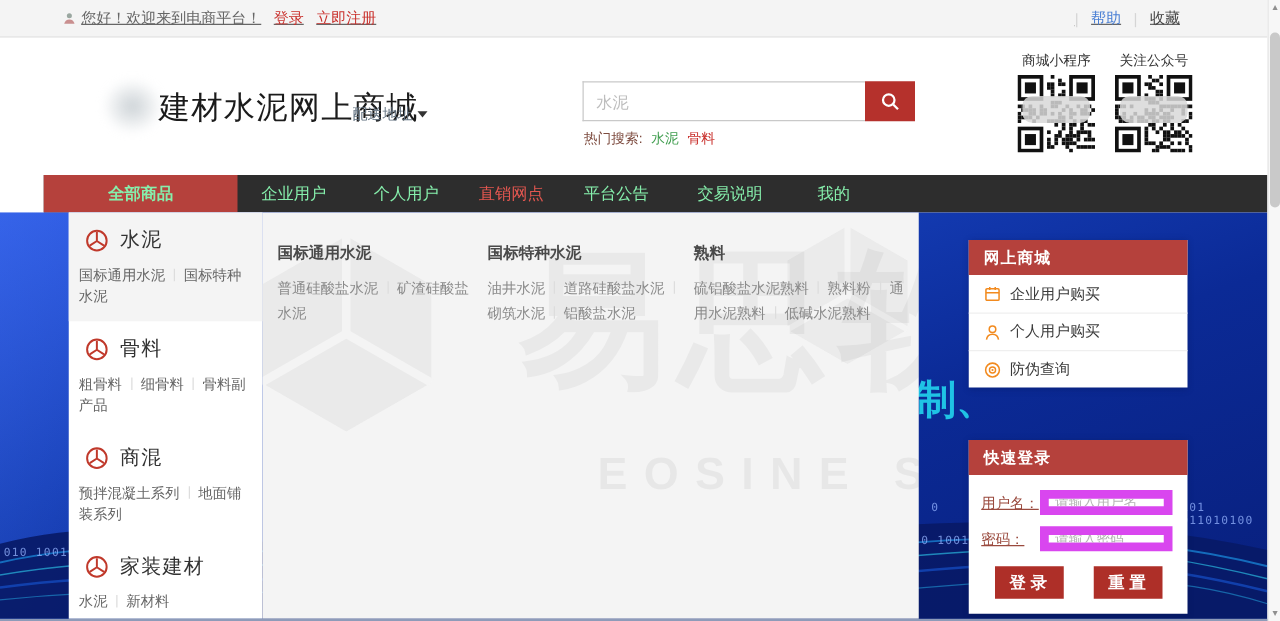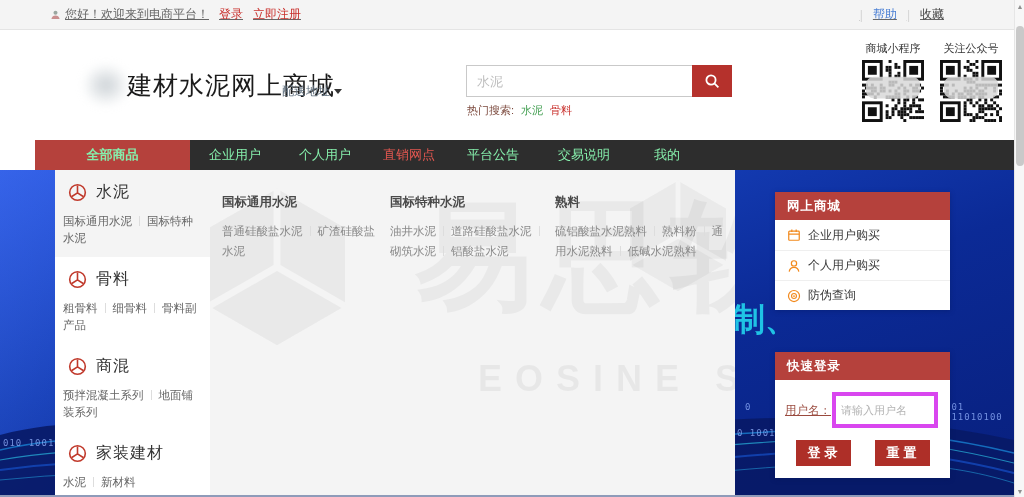--- a/index.html
+++ b/index.html
@@ -30,21 +30,21 @@
   .caret { width:0; height:0; border-left:4px solid transparent; border-right:4px solid transparent;
     border-top:5px solid #333; display:inline-block; }
   .searchbox { position:absolute; left:466px; top:34px; width:266px; height:32px; display:flex; }
   .searchbox input { flex:1; border:1px solid #c9c9c9; border-right:none; padding:0 10px;
     font-size:13px; color:#333; outline:none; }
   .searchbox input::placeholder { color:#bdbdbd; }
   .search-btn { width:40px; height:32px; background:#b5312c; border:none; cursor:pointer;
     display:flex; align-items:center; justify-content:center; }
   .hotline { position:absolute; left:467px; top:72px; font-size:11px; color:#7d4b3f; }
   .hotline .kw { margin-left:7px; cursor:pointer; text-decoration:none; }
-  .qr-group { position:absolute; left:812px; top:10px; display:flex; gap:12px;margin-left:48px; }
+  .qr-group { position:absolute; left:812px; top:10px; display:flex; gap:12px; }
   .qr { width:66px; text-align:center; }
   .qr .qr-label { font-size:11px; color:#333; margin-bottom:4px; white-space:nowrap; }
   .qr svg { background:#fff; }
 
   
   .nav { position:absolute; left:35px; top:140px; width:979px; height:30px; background:#2d2d2d;
     display:flex; align-items:stretch; }
   .nav-item { color:#86efac; font-size:13px; display:flex; align-items:center; justify-content:center;
     cursor:pointer; }
   .nav-item.active { background:#b5413c; font-weight:bold; }
@@ -89,21 +89,21 @@
     display:flex; align-items:center; padding-left:12px; letter-spacing:1px; }
   .mall { left:775px; top:22px; }
   .mall-item { height:30px; display:flex; align-items:center; gap:7px; padding-left:12px;
     font-size:12px; color:#3a3a3a; border-top:1px solid #efefef; cursor:pointer; }
   .mall-item:first-of-type { border-top:none; }
 
   .loginp { left:775px; top:182px; }
   .login-body { padding:12px 10px 12px 10px; }
   .login-row { display:flex; align-items:center; margin-bottom:9px; }
   .login-label { width:47px; font-size:11.5px; color:#9a4a3e; white-space:nowrap;text-decoration:underline; }
-  .login-row input { width:106px; height:36px; border:4px solid #d946ef; font-size:11px;
+  .login-row input { width:106px; height:20px; border:7px solid #d946ef; font-size:11px;
     padding:0 5px; color:#333; outline:none; }
   .login-row input::placeholder { color:#b4b4b4; }
   .login-btns { display:flex; justify-content:center; gap:24px; margin-top:12px; }
   .btn-red { background:#ae2f28; color:#fff; border:none; font-size:13px; font-weight:bold;
     letter-spacing:4px; padding:4px 9px 4px 12px; cursor:pointer; }
 
   
   .scrollbar { position:absolute; right:0; top:0; width:10px; height:497px; background:#f7f7f7;
     border-left:1px solid #e6e6e6; }
   .sb-arrow { position:absolute; left:0; width:10px; height:12px; color:#8f8f8f; font-size:7px;
@@ -556,20 +556,24 @@
         </div>
     </div>
 
     <div class="panel loginp">
       <div class="panel-header">快速登录</div>
       <div class="login-body">
         <div class="login-row">
           <span class="login-label">用户名：</span>
           <input type="text" placeholder="请输入用户名" style="">
         </div>
+        <div class="login-row">
+          <span class="login-label">密码：</span>
+          <input type="text" placeholder="请输入密码" style="">
+        </div>
         <div class="login-btns">
           <button class="btn-red">登录</button>
           <button class="btn-red">重置</button>
         </div>
       </div>
     </div>
   </div>
 
   <div class="bottom-edge"></div>
 

